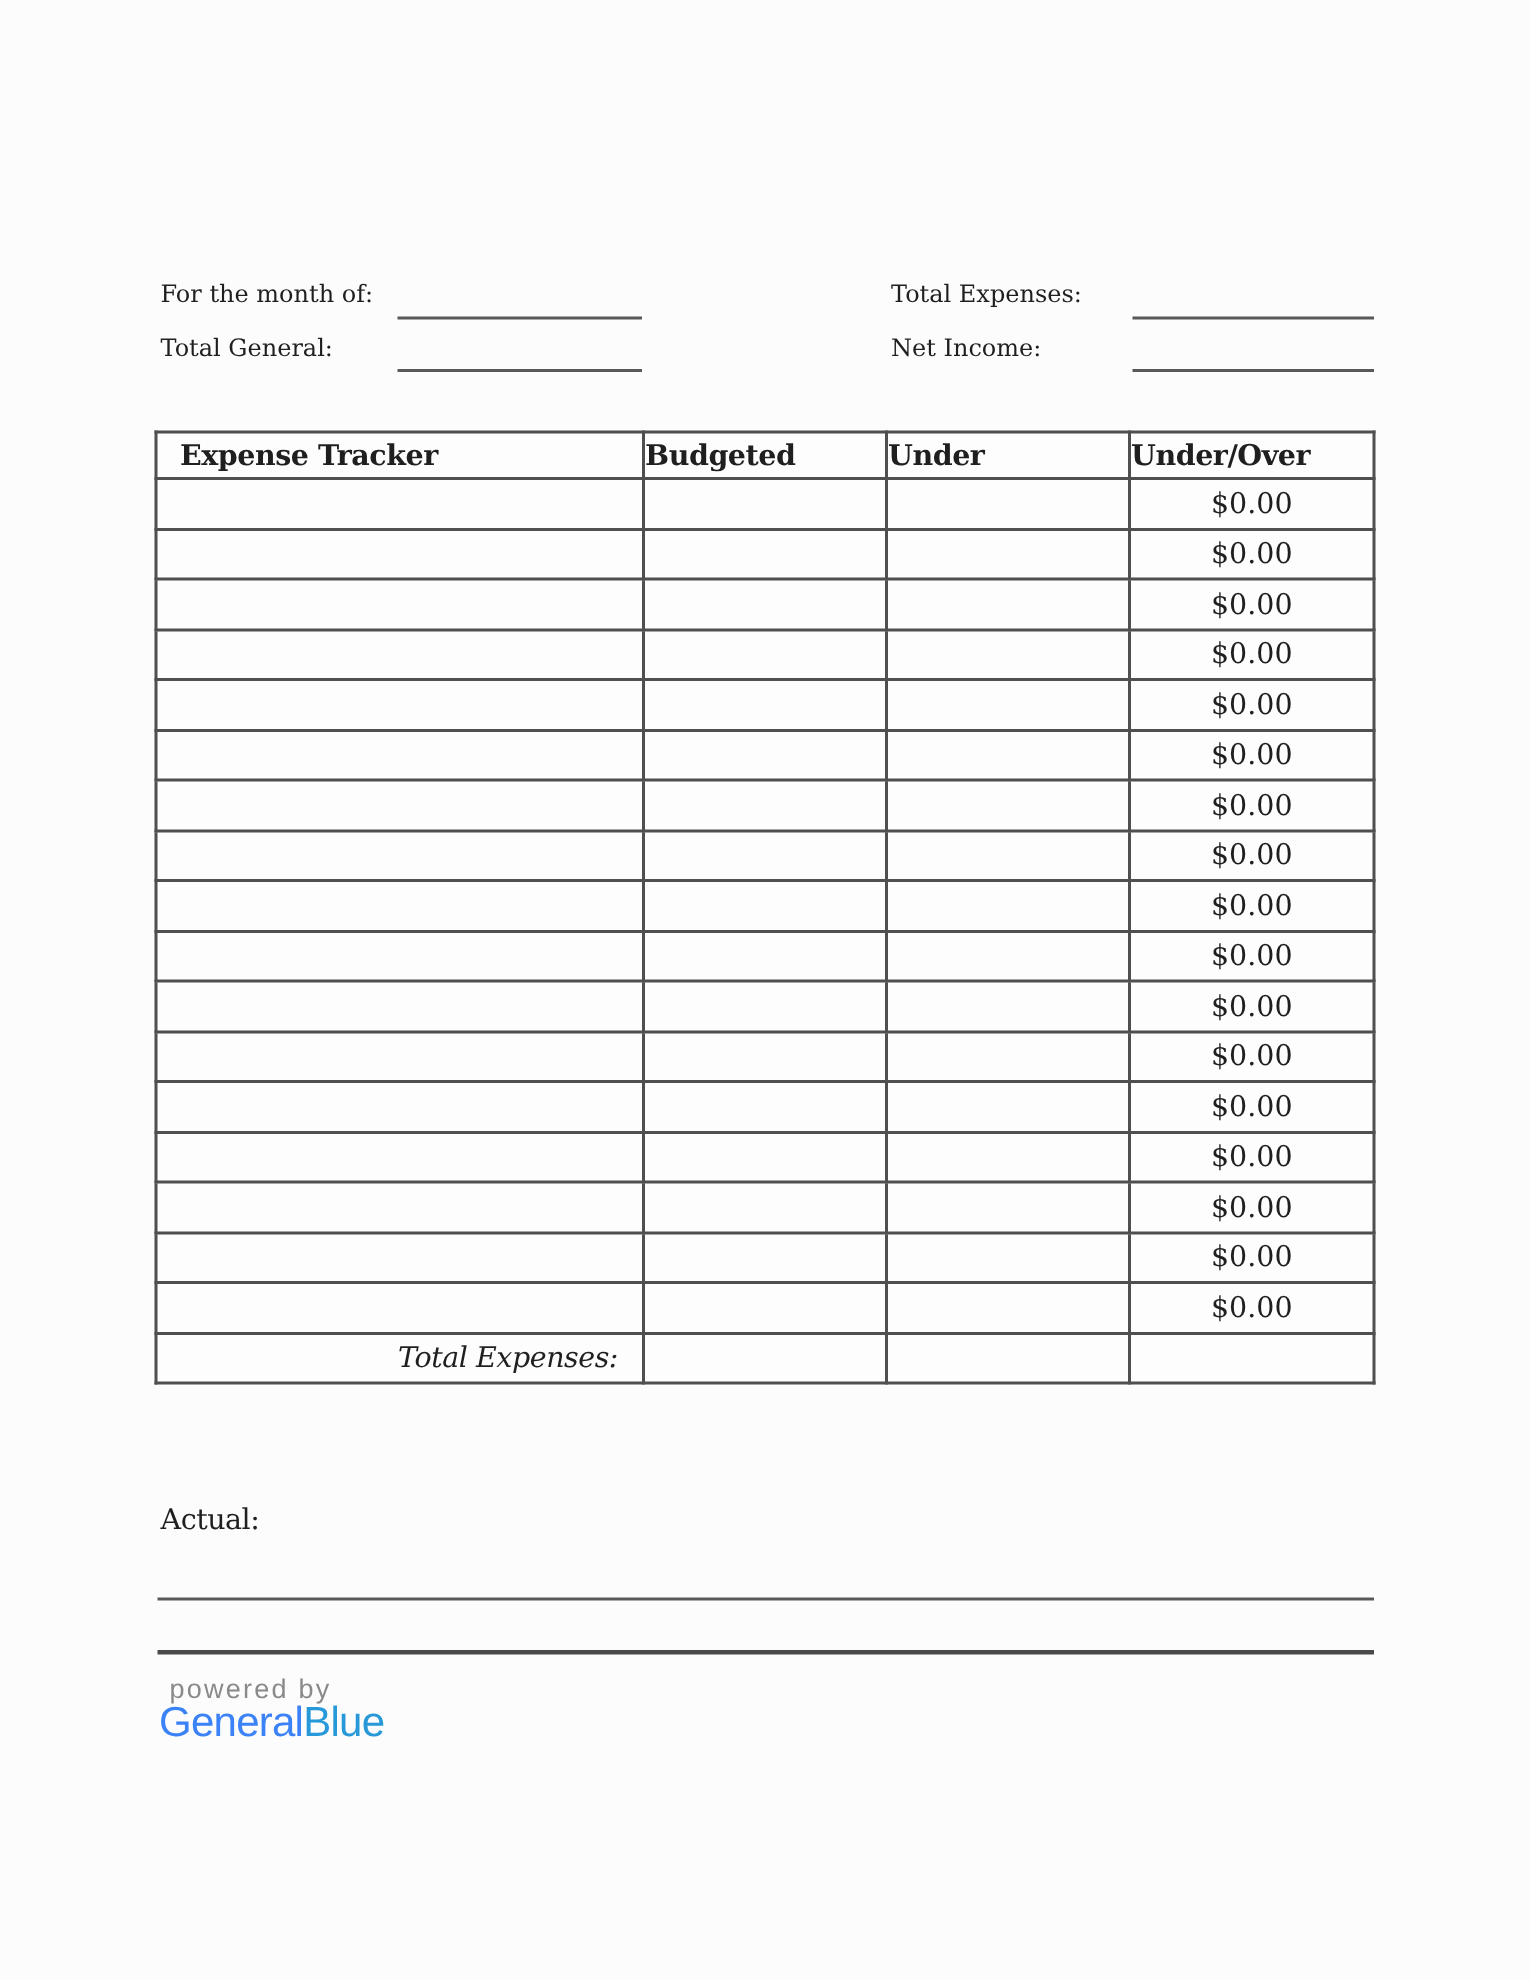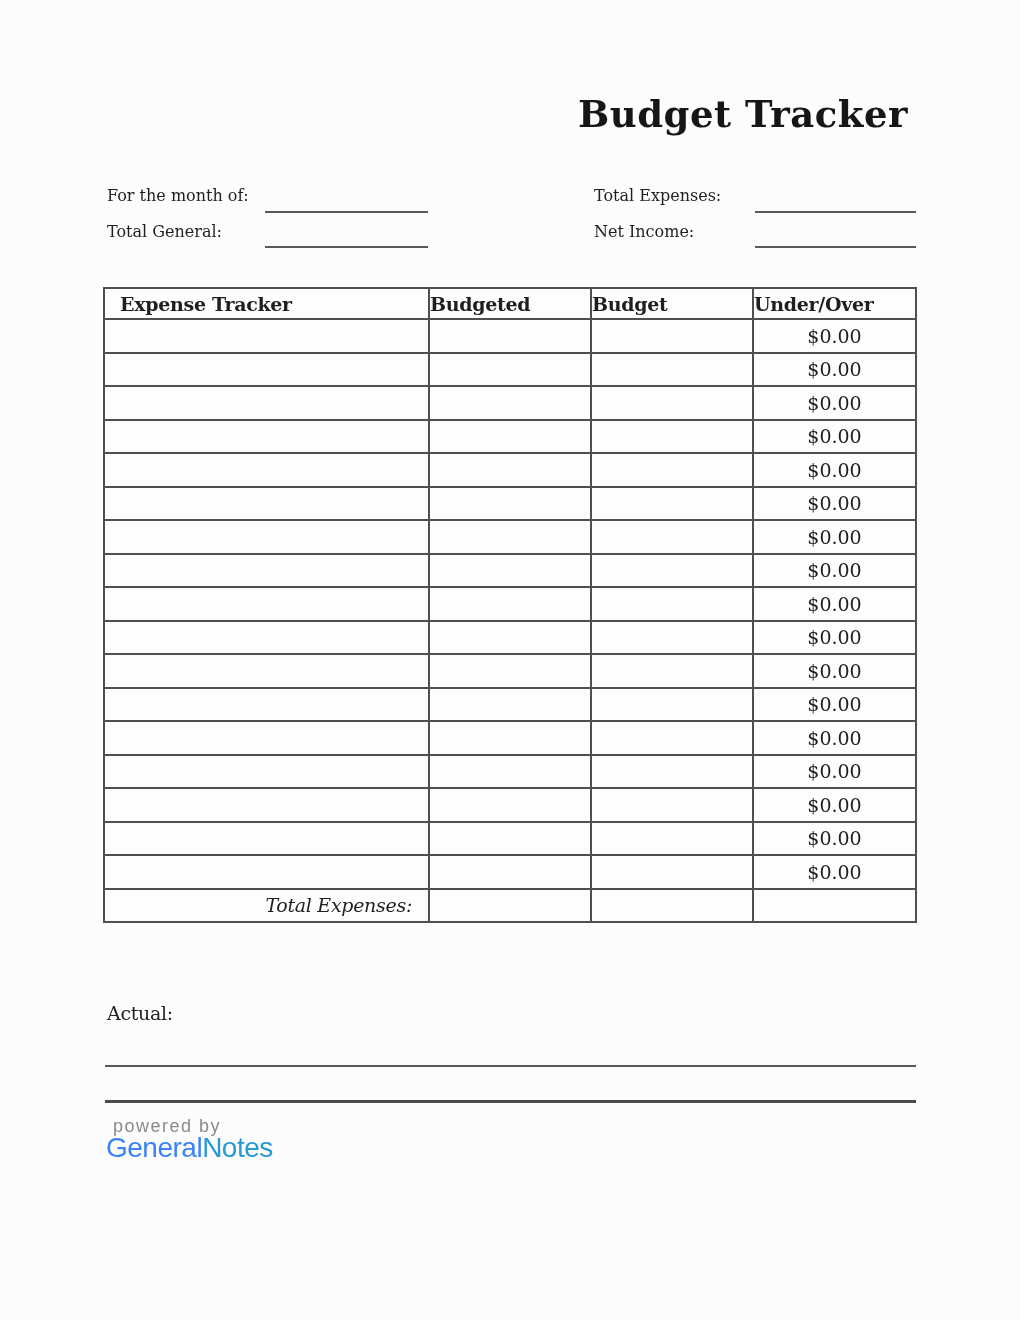--- a/index.html
+++ b/index.html
@@ -121,21 +121,20 @@
     letter-spacing: -0.5px;
   }
   .brand .primary { color: #3a3a3a; }
   .brand .secondary { }
 </style>
 </head>
 <body>
 
 <div class="page">
 
-  <h1 class="title">Budget Tracker</h1>
 
   <span class="flabel lbl-month">For the month of:</span>
   <span class="fline line-month"></span>
 
   <span class="flabel lbl-expenses">Total Expenses:</span>
   <span class="fline line-expenses"></span>
 
   <span class="flabel lbl-income">Total General:</span>
   <span class="fline line-income"></span>
 
@@ -146,21 +145,21 @@
     <colgroup>
       <col class="c0">
         <col class="c1">
         <col class="c2">
         <col class="c3">
     </colgroup>
     <thead>
       <tr>
         <th class="c0h">Expense Tracker</th>
         <th>Budgeted</th>
-        <th>Budget</th>
+        <th>Under</th>
         <th>Under/Over</th>
       </tr>
     </thead>
     <tbody id="expense-rows">
         <tr>
           <td></td>
           <td></td>
           <td></td>
           <td class="amount">$0.00</td>
         </tr>
@@ -269,15 +268,15 @@
         <td class="amount"></td>
       </tr>
     </tfoot>
   </table>
 
   <span class="notes-label">Actual:</span>
   <span class="note-line note-line-1"></span>
   <span class="note-line note-line-2"></span>
 
   <span class="powered-by">powered by</span>
-  <span class="brand"><span class="primary" style="color: #3b82f6;">General</span><span class="secondary" id="brand-blue" style="color: rgb(39, 153, 216);">Notes</span></span>
+  <span class="brand"><span class="primary" style="color: #3b82f6;">General</span><span class="secondary" id="brand-blue" style="color: rgb(39, 153, 216);">Blue</span></span>
 
 </div>
 
 </body></html>

